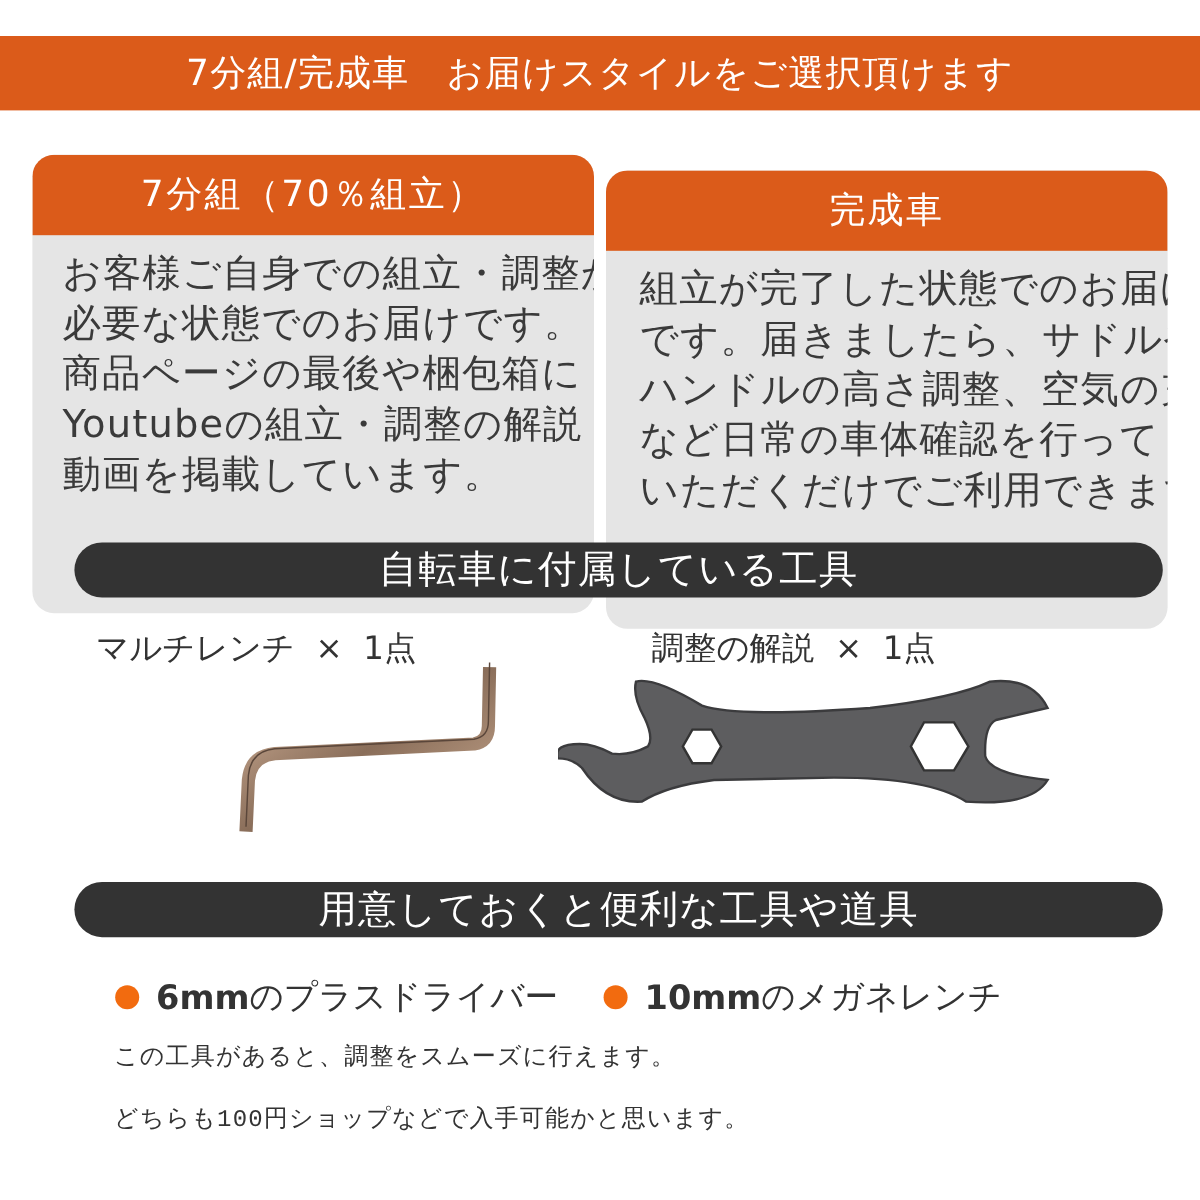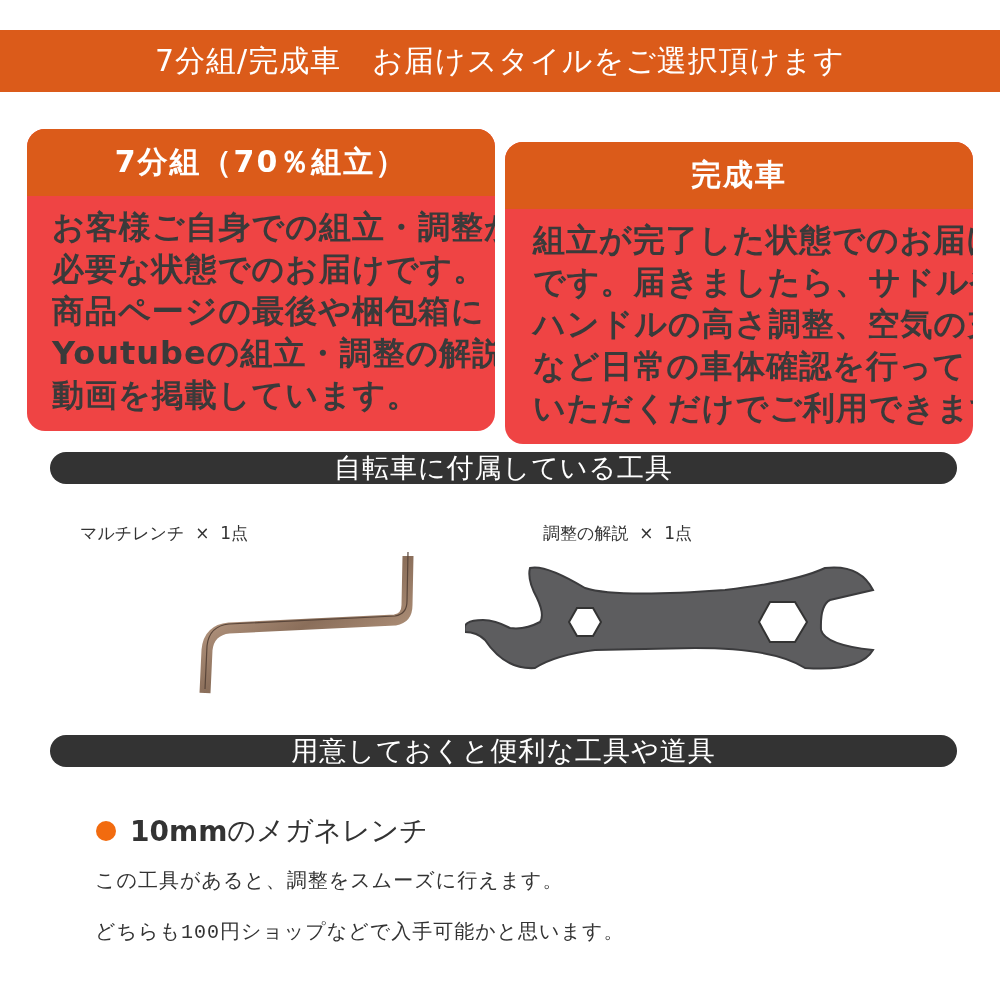--- a/index.html
+++ b/index.html
@@ -1,35 +1,35 @@
 <!DOCTYPE html>
 <html><head>
 <meta charset="utf-8">
 <style>
   html, body { margin:0; padding:0; }
   body { width:1000px; height:1000px; background:#ffffff; position:relative; overflow:hidden;
          font-family:"DejaVu Sans","Liberation Sans",sans-serif; color:#333; }
   .banner { position:absolute; left:0; top:30px; width:1000px; height:62px; background:#db5b1a;
             color:#fff; font-size:30px; display:flex; align-items:center; justify-content:center;
             letter-spacing:1px; }
-  .card { position:absolute; top:129px; width:468px; height:302px; border-radius:18px;
-          background:#ef4444; overflow:hidden;font-weight:bold; }
+  .card { position:absolute; top:129px; width:468px; height:382px; border-radius:18px;
+          background:#e5e5e5; overflow:hidden; }
   .card.left { left:27px; }
   .card.right { left:505px;margin-top:13px; }
   .card-head { height:67px; background:#db5b1a; color:#fff; font-size:30px;
                display:flex; align-items:center; justify-content:center; letter-spacing:2px; }
   .card-body { padding:10px 0 0 25px; font-size:32px; line-height:42px; color:#3a3a3a;
                letter-spacing:1px; white-space:pre; }
   .card.right .card-body { padding-left:28px; }
-  .pill { position:absolute; left:50px; width:907px; height:32px; border-radius:23px;
-          background:#333333; color:#fff; font-size:27px; display:flex; align-items:center;
+  .pill { position:absolute; left:62px; width:907px; height:46px; border-radius:23px;
+          background:#333333; color:#fff; font-size:32px; display:flex; align-items:center;
           justify-content:center; letter-spacing:1px; }
   .pill.p1 { top:452px; }
   .pill.p2 { top:735px; }
-  .tool-label { position:absolute; top:522px; font-size:17px; color:#333; white-space:pre; }
+  .tool-label { position:absolute; top:522px; font-size:27px; color:#333; white-space:pre; }
   .tool-label.l1 { left:80px; }
   .tool-label.l2 { left:543px; }
   .tool-img { position:absolute; }
   .tool-img.wrench { left:185px; top:550px; width:240px; height:150px; }
   .tool-img.multi { left:465px; top:560px; width:410px; height:120px; }
   .bullets { position:absolute; top:812px; left:96px; display:flex; align-items:center; font-size:28px; color:#333; }
   .bullet { display:flex; align-items:center; margin-right:38px; }
   .dot { width:20px; height:20px; border-radius:50%; background:#f26b0f; margin-right:14px; display:inline-block; }
   .bullet b { font-weight:bold; }
   .note { position:absolute; left:95px; font-size:20px; color:#333; letter-spacing:1px; white-space:pre; }
@@ -80,19 +80,24 @@
   <path d="M65 8 Q80 4 120 28 Q150 38 260 30 Q330 22 360 8 Q395 4 408 30 L365 40 Q355 45 356 70 Q360 85 408 90 Q395 112 340 108 Q310 88 230 88 L130 90 Q90 95 70 108 Q40 110 20 80 Q12 72 0 72 Q-4 60 18 60 Q30 60 45 68 Q60 70 75 62 Q80 55 72 38 Q62 20 65 8 Z" fill="#5d5d5f" stroke="#3b3b3d" stroke-width="2"></path>
   <polygon points="112,48 128,48 136,62 128,76 112,76 104,62" fill="#fff" stroke="#333" stroke-width="2"></polygon>
   <polygon points="305,42 330,42 342,62 330,82 305,82 294,62" fill="#fff" stroke="#333" stroke-width="2"></polygon>
 </svg>
 
 <div class="pill p2">用意しておくと便利な工具や道具</div>
 
 <div class="bullets">
   <div class="bullet">
     <span class="dot"></span>
+    <b>6mm</b>
+    <span>のプラスドライバー</span>
+  </div>
+  <div class="bullet">
+    <span class="dot"></span>
     <b>10mm</b>
     <span>のメガネレンチ</span>
   </div>
 </div>
 
 <div class="note n1">この工具があると、調整をスムーズに行えます。</div>
 <div class="note n2">どちらも100円ショップなどで入手可能かと思います。</div>
 
 </body></html>

